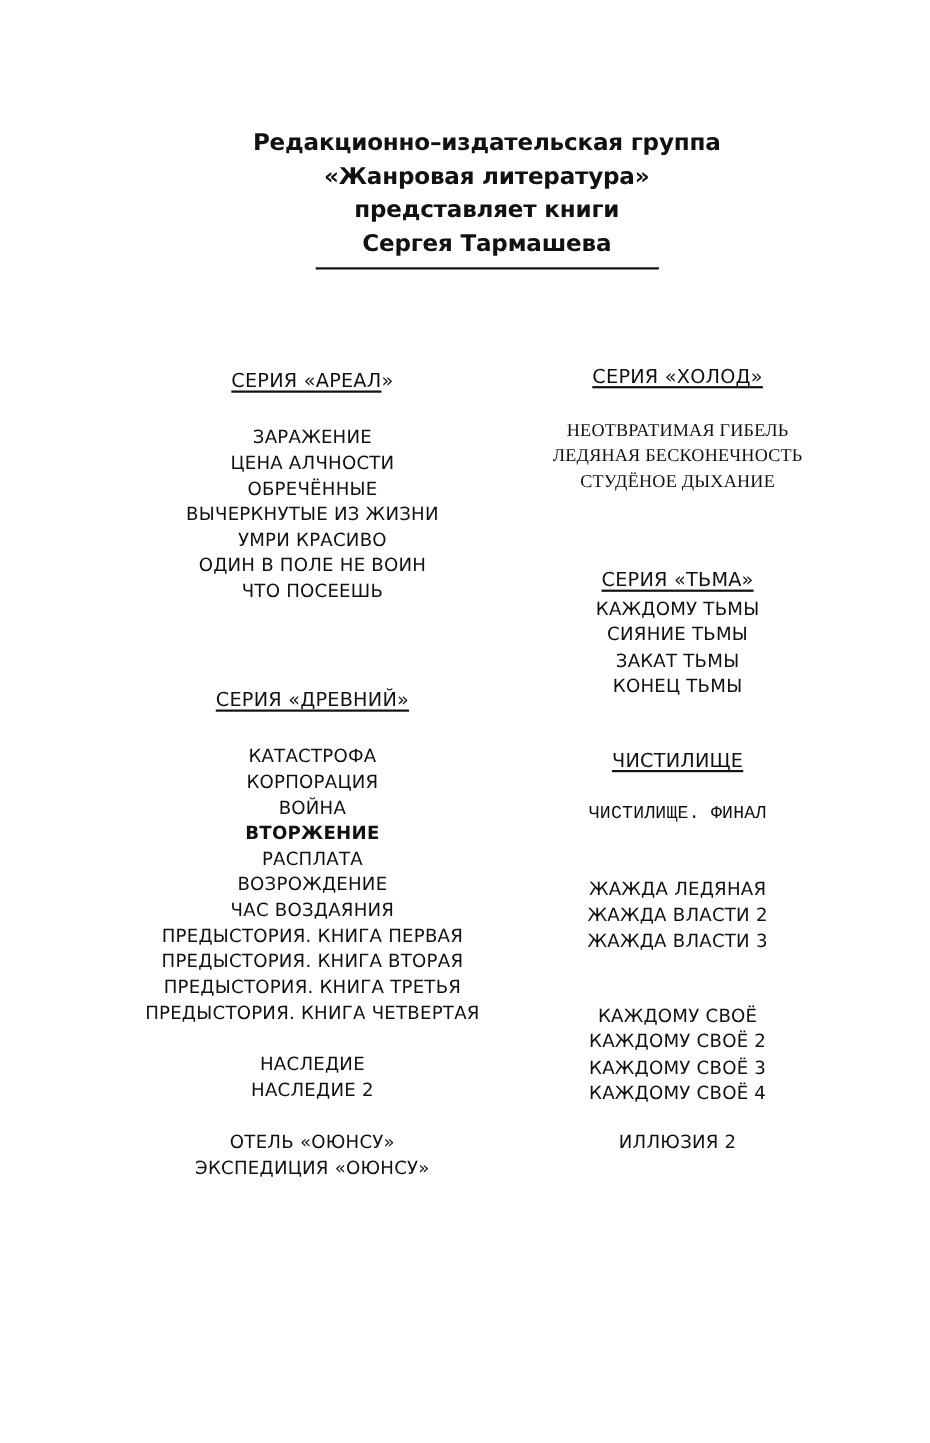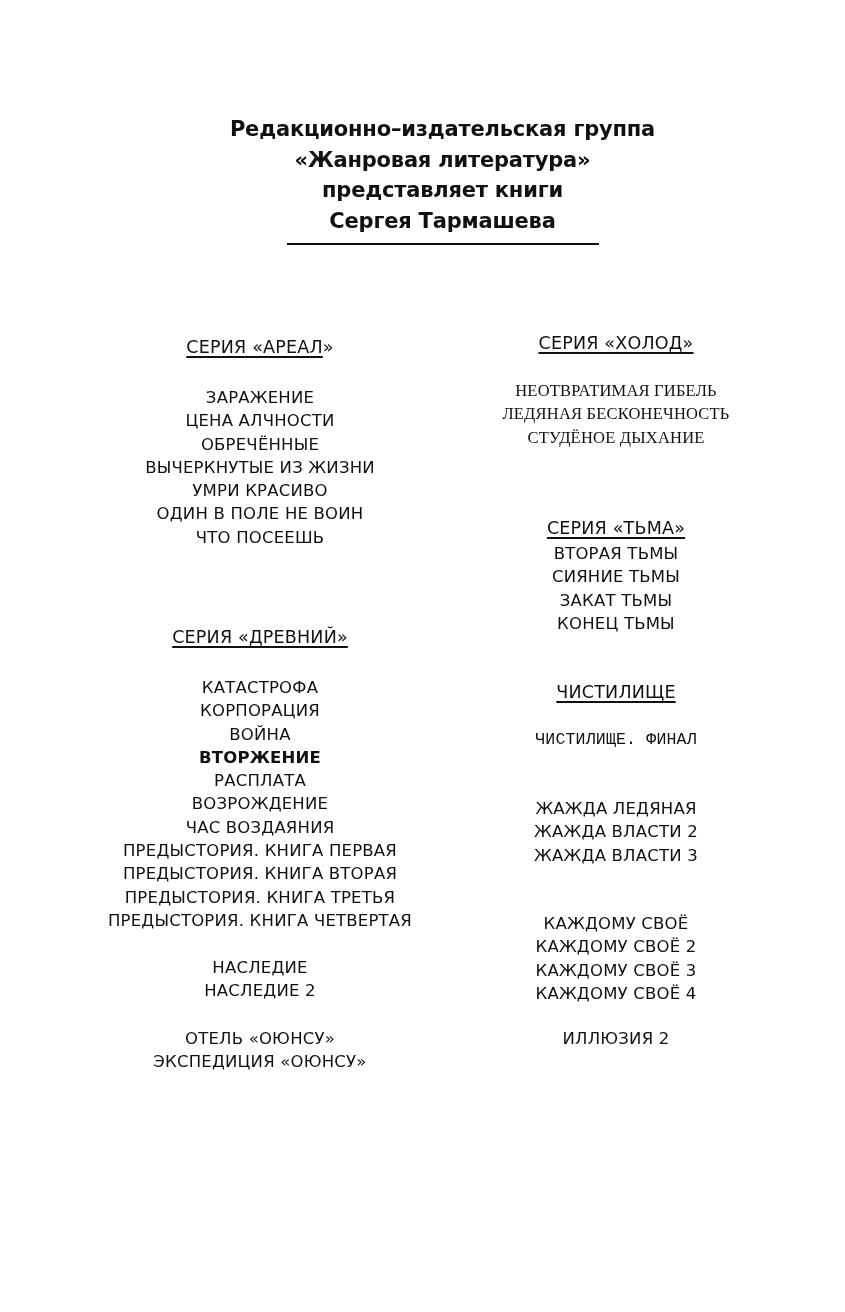--- a/index.html
+++ b/index.html
@@ -2,21 +2,21 @@
 <html><head>
 <meta charset="utf-8">
 <style>
   html, body { margin: 0; padding: 0; background: #ffffff; }
   body { width: 845px; height: 1312px; position: relative; overflow: hidden;
          font-family: "DejaVu Sans", "Liberation Sans", sans-serif; color: #111111; }
   .header { position: absolute; top: 114px; left: 0; width: 885px; text-align: center; }
   .header .line { font-weight: bold; font-size: 21px; line-height: 30.5px; letter-spacing: -0.2px; }
   .rule { position: absolute; top: 243px; left: 287px; width: 312px; height: 2px; background: #111; }
   .col { position: absolute; text-align: center; font-size: 16.5px; line-height: 23.3px; letter-spacing: 0.2px; }
-  .col-left { left: 60px; width: 400px; }
+  .col-left { left: 84px; width: 400px; }
   .col-right { left: 446px; width: 340px; }
   .series-title { text-decoration: underline; text-underline-offset: 3px; text-decoration-thickness: 1.5px; font-size: 17.5px; }
   .series-title .tail { text-decoration: none; display: inline-block; }
   .item { display: block; white-space: nowrap; }
   .bold { font-weight: bold; }
   .block { position: absolute; left: 0; width: 100%; }
 </style>
 </head>
 <body>
 
@@ -77,21 +77,21 @@
   <div class="block" style="top:379px;font-family:Liberation Serif, serif;">
     <span class="item">НЕОТВРАТИМАЯ ГИБЕЛЬ</span>
     <span class="item">ЛЕДЯНАЯ БЕСКОНЕЧНОСТЬ</span>
     <span class="item">СТУДЁНОЕ ДЫХАНИЕ</span>
   </div>
 
   <div class="block" style="top:517px;">
     <div class="item series-title">СЕРИЯ «ТЬМА»</div>
   </div>
   <div class="block" style="top:542px;">
-    <span class="item">ВТОРАЯ ТЬМЫ</span>
+    <span class="item">КАЖДОМУ ТЬМЫ</span>
     <span class="item">СИЯНИЕ ТЬМЫ</span>
     <span class="item">ЗАКАТ ТЬМЫ</span>
     <span class="item">КОНЕЦ ТЬМЫ</span>
   </div>
 
   <div class="block" style="top:681px;">
     <div class="item series-title">ЧИСТИЛИЩЕ</div>
   </div>
   <div class="block" style="top:728px;font-family:Liberation Mono, monospace;">
     <span class="item">ЧИСТИЛИЩЕ. ФИНАЛ</span>

